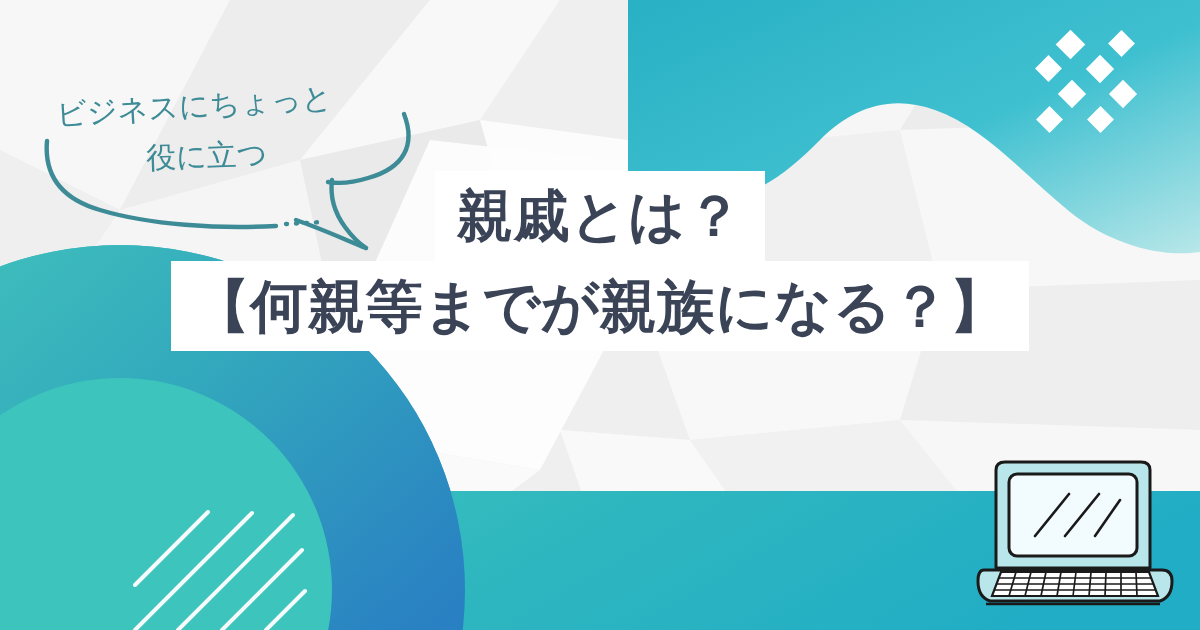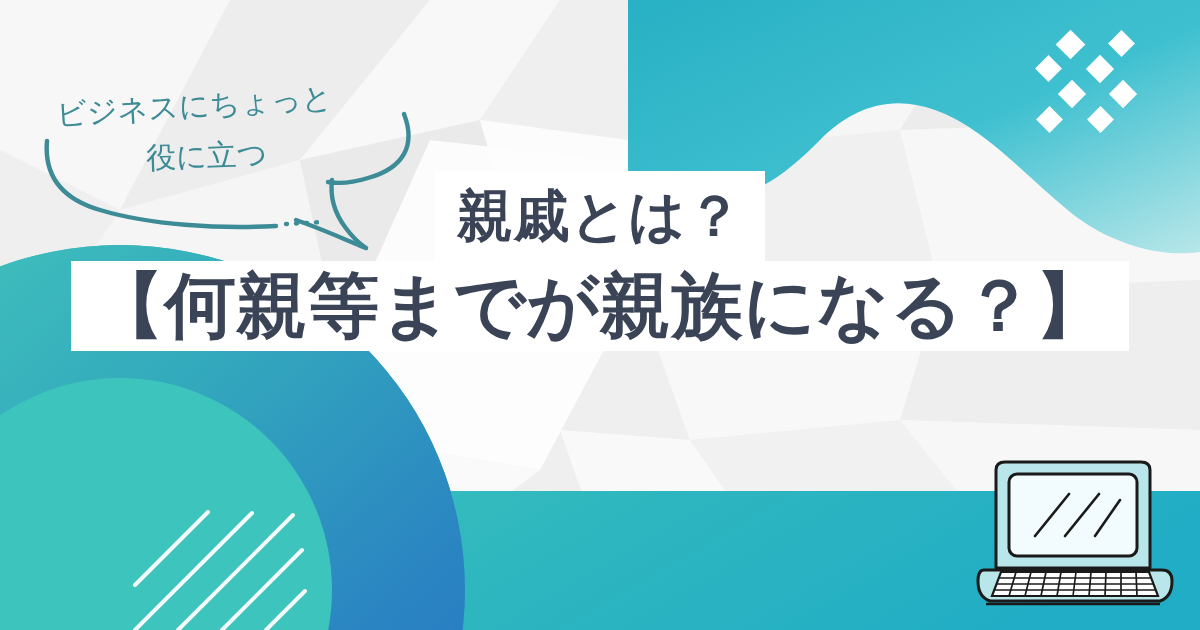--- a/index.html
+++ b/index.html
@@ -33,21 +33,21 @@
     line-height:90px;
     font-weight:700;
     letter-spacing:.01em;
     white-space:nowrap;
     text-align:center;
     padding:0 22px;
     font-family:"DejaVu Sans","Liberation Sans",sans-serif;
   }
   .title-line.l1{font-size:56px;}
   .title-line.l2{font-size:57px;}
-  .title-line.l3{font-size:71px;}
+  .title-line.l3{font-size:57px;}
 
   
   .catch-wrap{
     position:absolute;left:26px;top:62px;width:430px;height:220px;z-index:7;
   }
   .catch-text{
     position:absolute;
     color:#3d8b96;
     font-size:30px;
     line-height:1.45;

